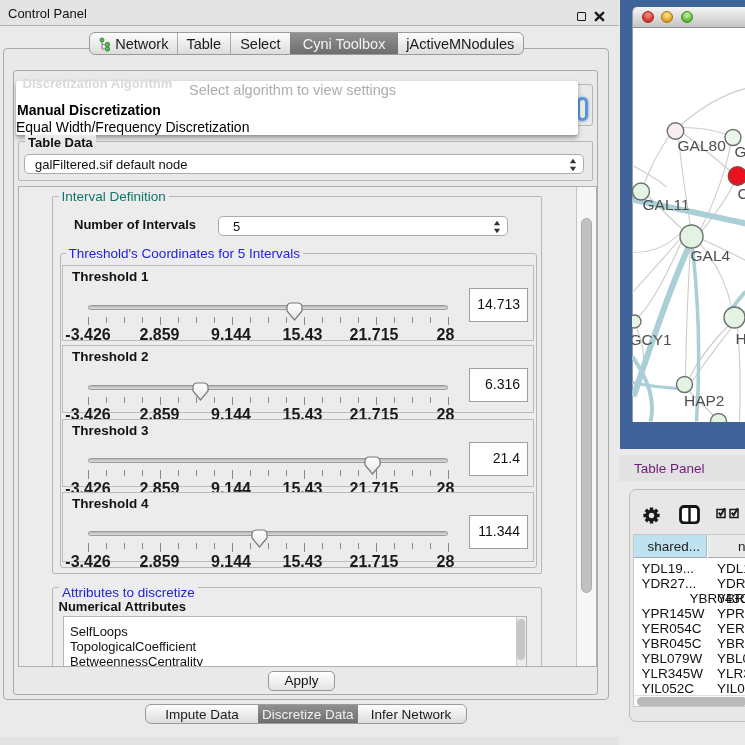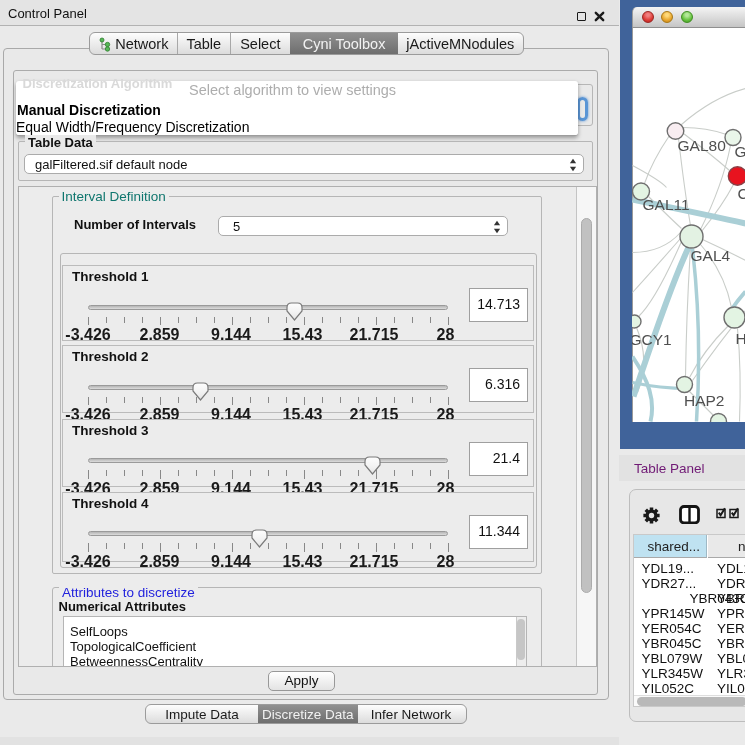--- a/index.html
+++ b/index.html
@@ -72,20 +72,21 @@
 <div class="grpbox" style="left:33.5px;top:9.5px;width:490px;height:378px;border-radius:2px;"></div>
 <div class="grplab" style="left:40px;top:2px;color:#0f766e;">Interval Definition</div>
 <div class="abs" style="left:55.5px;top:30.5px;font-size:13px;font-weight:bold;color:#111;">Number of Intervals</div>
 <div class="combo" style="left:199.5px;top:29px;width:290px;height:20px;line-height:19px;">
 <span style="padding-left:14px;">5</span>
 <svg class="ar" style="top:3px;" width="9" height="14" viewBox="0 0 9 14">
           <path d="M4.5 0 L8 5 H1 Z" fill="#333"></path>
           <path d="M4.5 14 L1 9 H8 Z" fill="#333"></path>
         </svg></div>
 <div class="grpbox" style="left:41.3px;top:66.5px;width:477px;height:315px;"></div>
+<div class="grplab" style="left:47px;top:59.5px;color:#2222dd;">Threshold's Coordinates for 5 Intervals</div>
 <div class="thbox" style="left:43.5px;top:78.5px;height:76px;">
 <div class="thtitle">Threshold 1</div>
 <div class="track" style="top:38.5px;"></div>
 <div class="tick" style="left:25.0px;top:50.5px;height:8.5px;"></div>
 <div class="tick" style="left:43.0px;top:50.5px;height:6px;"></div>
 <div class="tick" style="left:61.0px;top:50.5px;height:6px;"></div>
 <div class="tick" style="left:79.0px;top:50.5px;height:6px;"></div>
 <div class="tick" style="left:97.0px;top:50.5px;height:8.5px;"></div>
 <div class="tick" style="left:115.0px;top:50.5px;height:6px;"></div>
 <div class="tick" style="left:133.0px;top:50.5px;height:6px;"></div>

